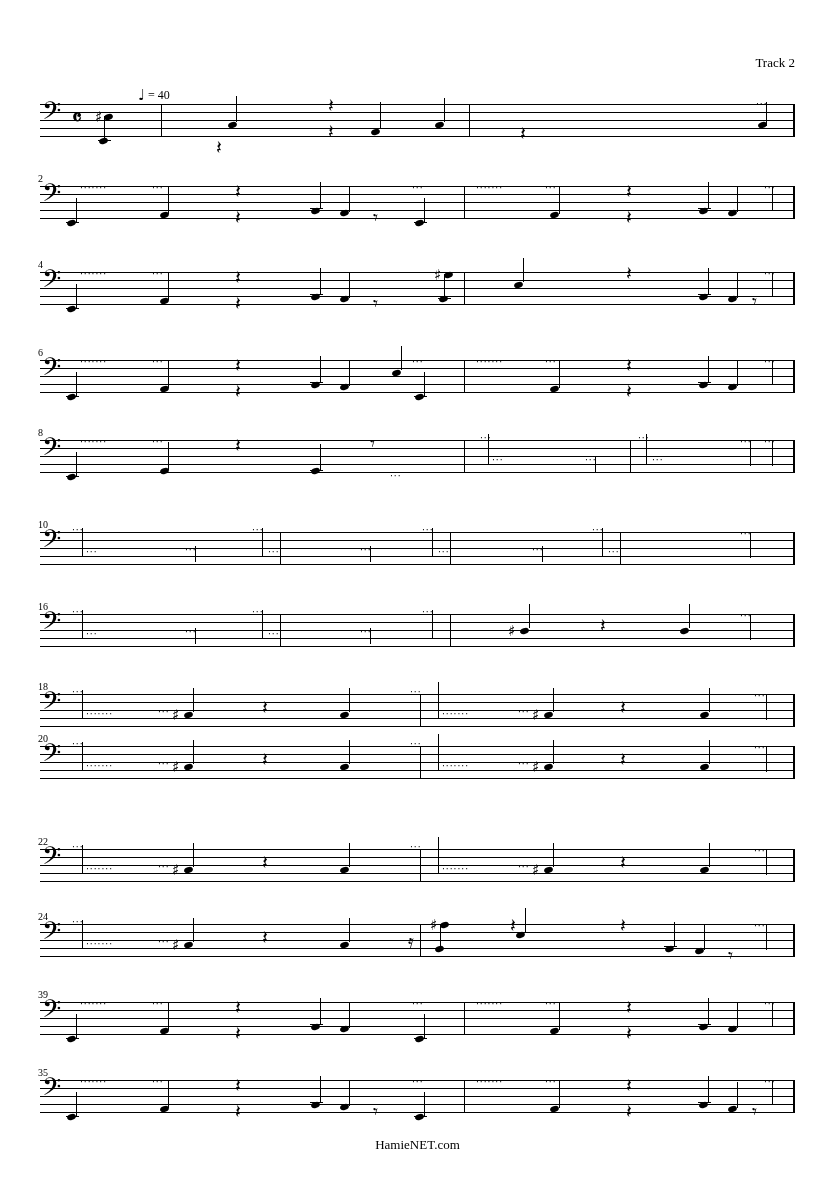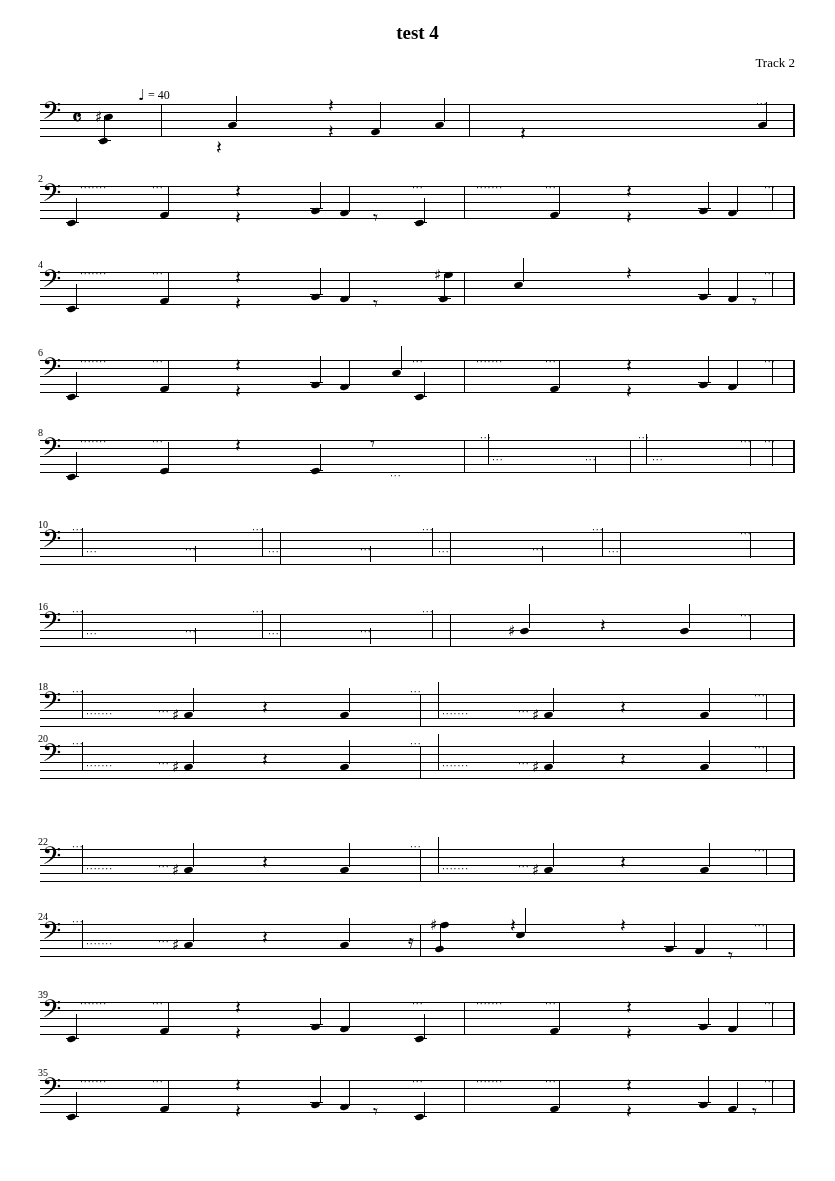--- a/index.html
+++ b/index.html
@@ -156,21 +156,20 @@
     height: 1px;
     width: 13px;
     background: #000;
   }
 </style>
 </head>
 <body>
 
 <div id="sheet">
 
-  <div class="title">test 4</div>
   <div class="track-label">Track 2</div>
 
   <div class="tempo" style="top:86px; left:138px;">
     <span class="tempo-note">♩</span>
     <span>= 40</span>
   </div>
 
   <div class="system" style="top:104px;">
     <div class="staff">
       <div class="line l0"></div>
@@ -817,13 +816,14 @@
       <span class="gl rest" style="left:712px; top:22px;">𝄾</span>
 
       <span class="gl flagdots" style="left:724px; top:-2px;">···</span>
       <div class="stem" style="left:732px; top:0px; height:24px;"></div>
 
       <div class="barline" style="left:424px;"></div>
       <div class="barline end" style="left:753px;"></div>
     </div>
   </div>
 
+  <div class="footer">HamieNET.com</div>
 </div>
 
 </body></html>

